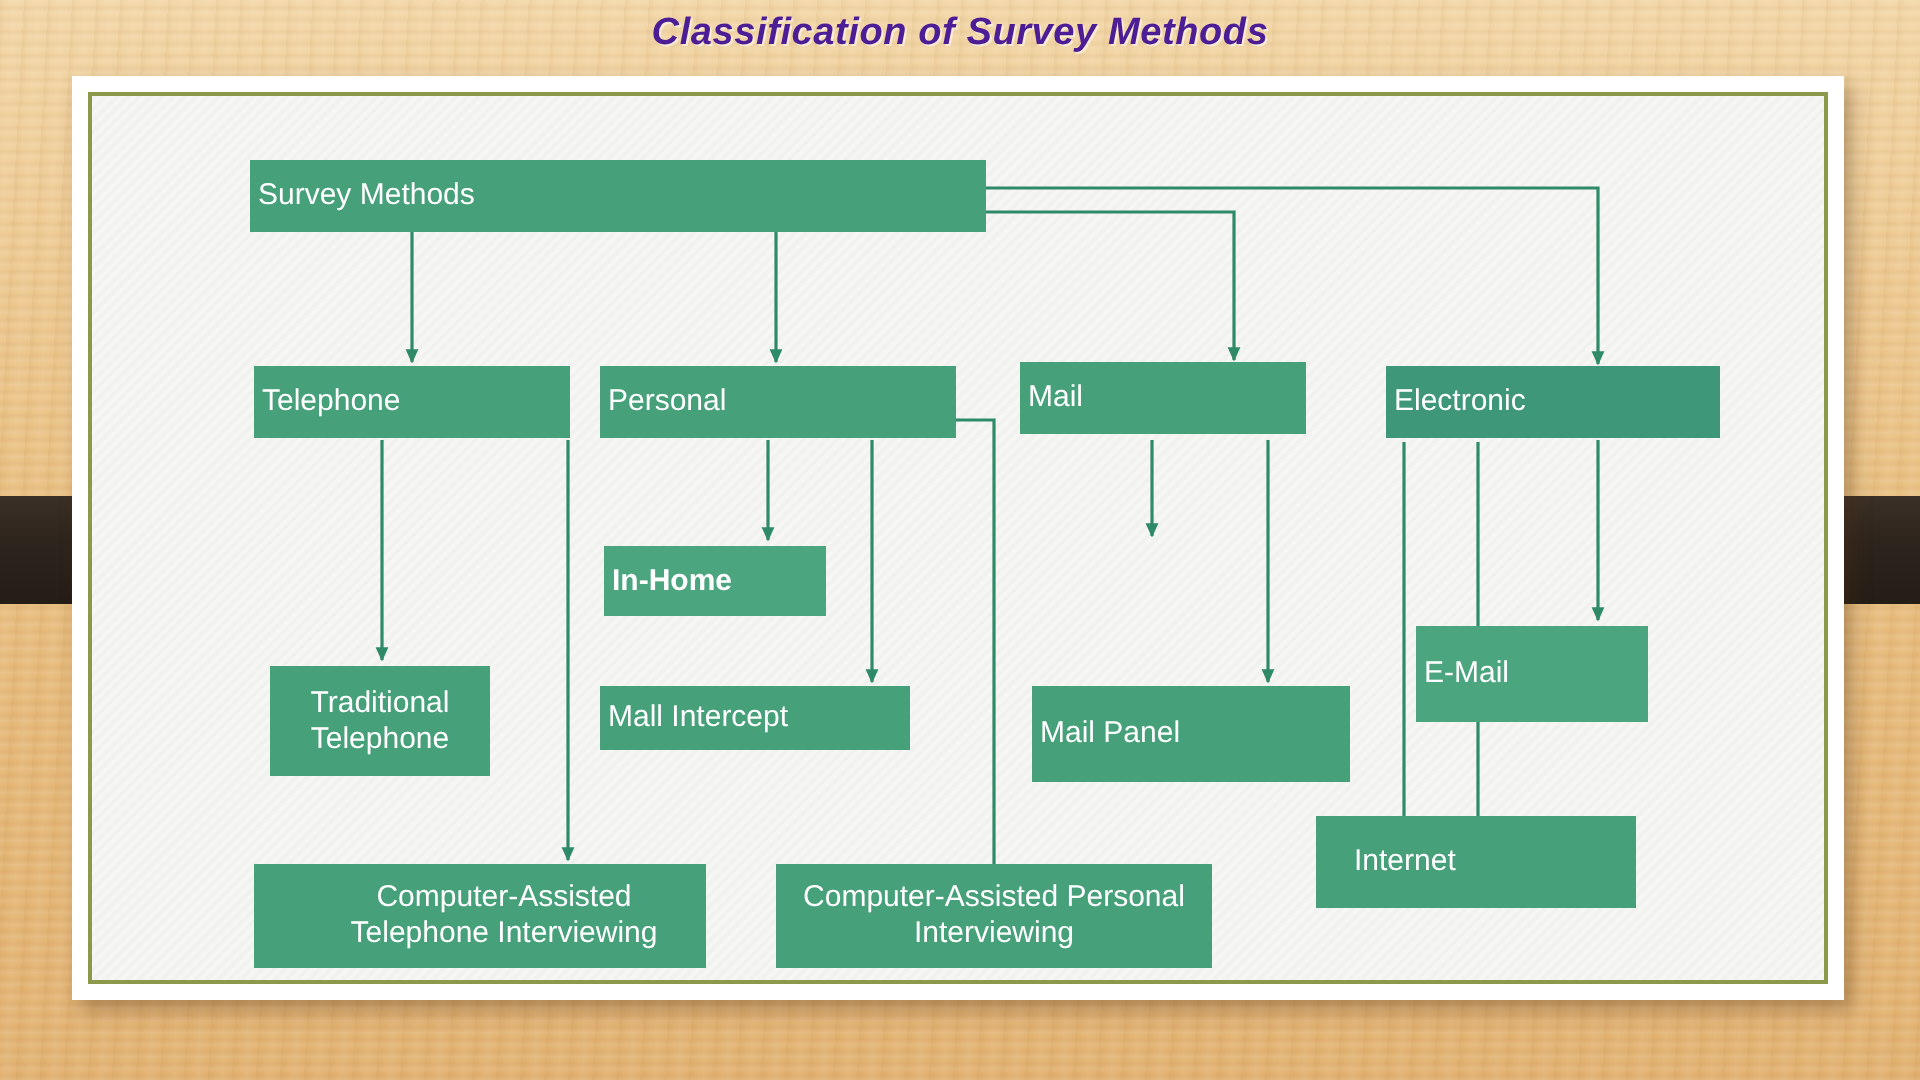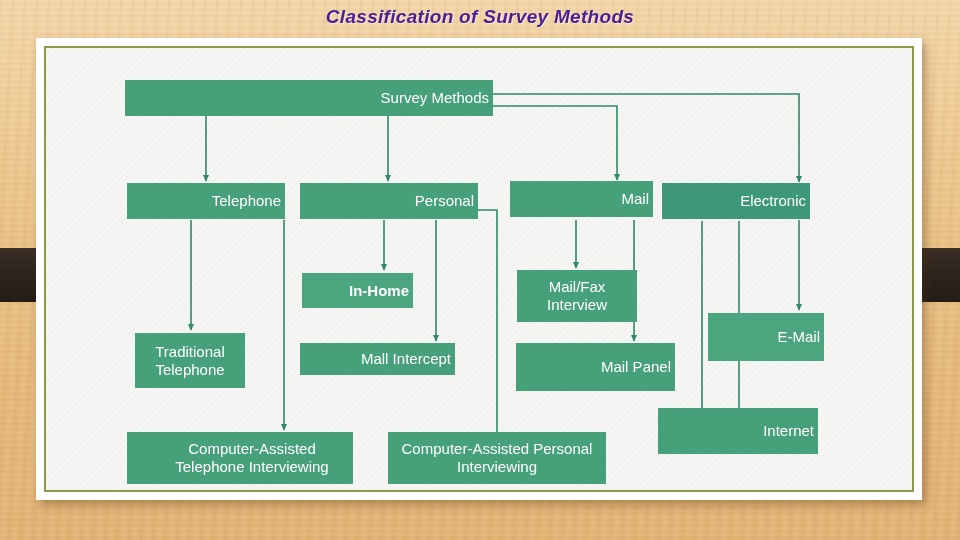--- a/index.html
+++ b/index.html
@@ -112,21 +112,21 @@
     height: 462px;
     overflow: visible;
   }
 
   .node {
     position: absolute;
     background: #46a07a;
     color: #ffffff;
     display: flex;
     align-items: center;
-    justify-content: flex-end;
+    justify-content: flex-start;
     text-align: center;
     line-height: 1.18;
     font-size: 15px;
     box-sizing: border-box;
     padding: 2px 4px;
     z-index: 25;
   }
   .node.alt { background: #3d9778; }
   .node.lite { background: #4ba57f; }
 </style>
@@ -198,31 +198,28 @@
   </div>
 
   <div class="node" style="left:264px; top:145px; width:178px; height:36px;">
     <span>Personal</span>
   </div>
 
   <div class="node" style="left:474px; top:143px; width:143px; height:36px;">
     <span>Mail</span>
   </div>
 
-  <div class="node alt" style="left:626px; top:145px; width:148px; height:36px;">
+  <div class="node alt" style="left:657px; top:145px; width:167px; height:36px;">
     <span>Electronic</span>
   </div>
 
   <div class="node lite" style="left:266px; top:235px; width:111px; height:35px;font-weight:bold;">
     <span>In-Home</span>
   </div>
 
-  <div class="node" style="left:481px; top:232px; width:120px; height:52px;">
-    <span>Mail/Fax Interview</span>
-  </div>
 
   <div class="node lite" style="left:672px; top:275px; width:116px; height:48px;">
     <span>E-Mail</span>
   </div>
 
   <div class="node" style="left:99px; top:295px; width:110px; height:55px;">
     <span>Traditional Telephone</span>
   </div>
 
   <div class="node" style="left:264px; top:305px; width:155px; height:32px;">

